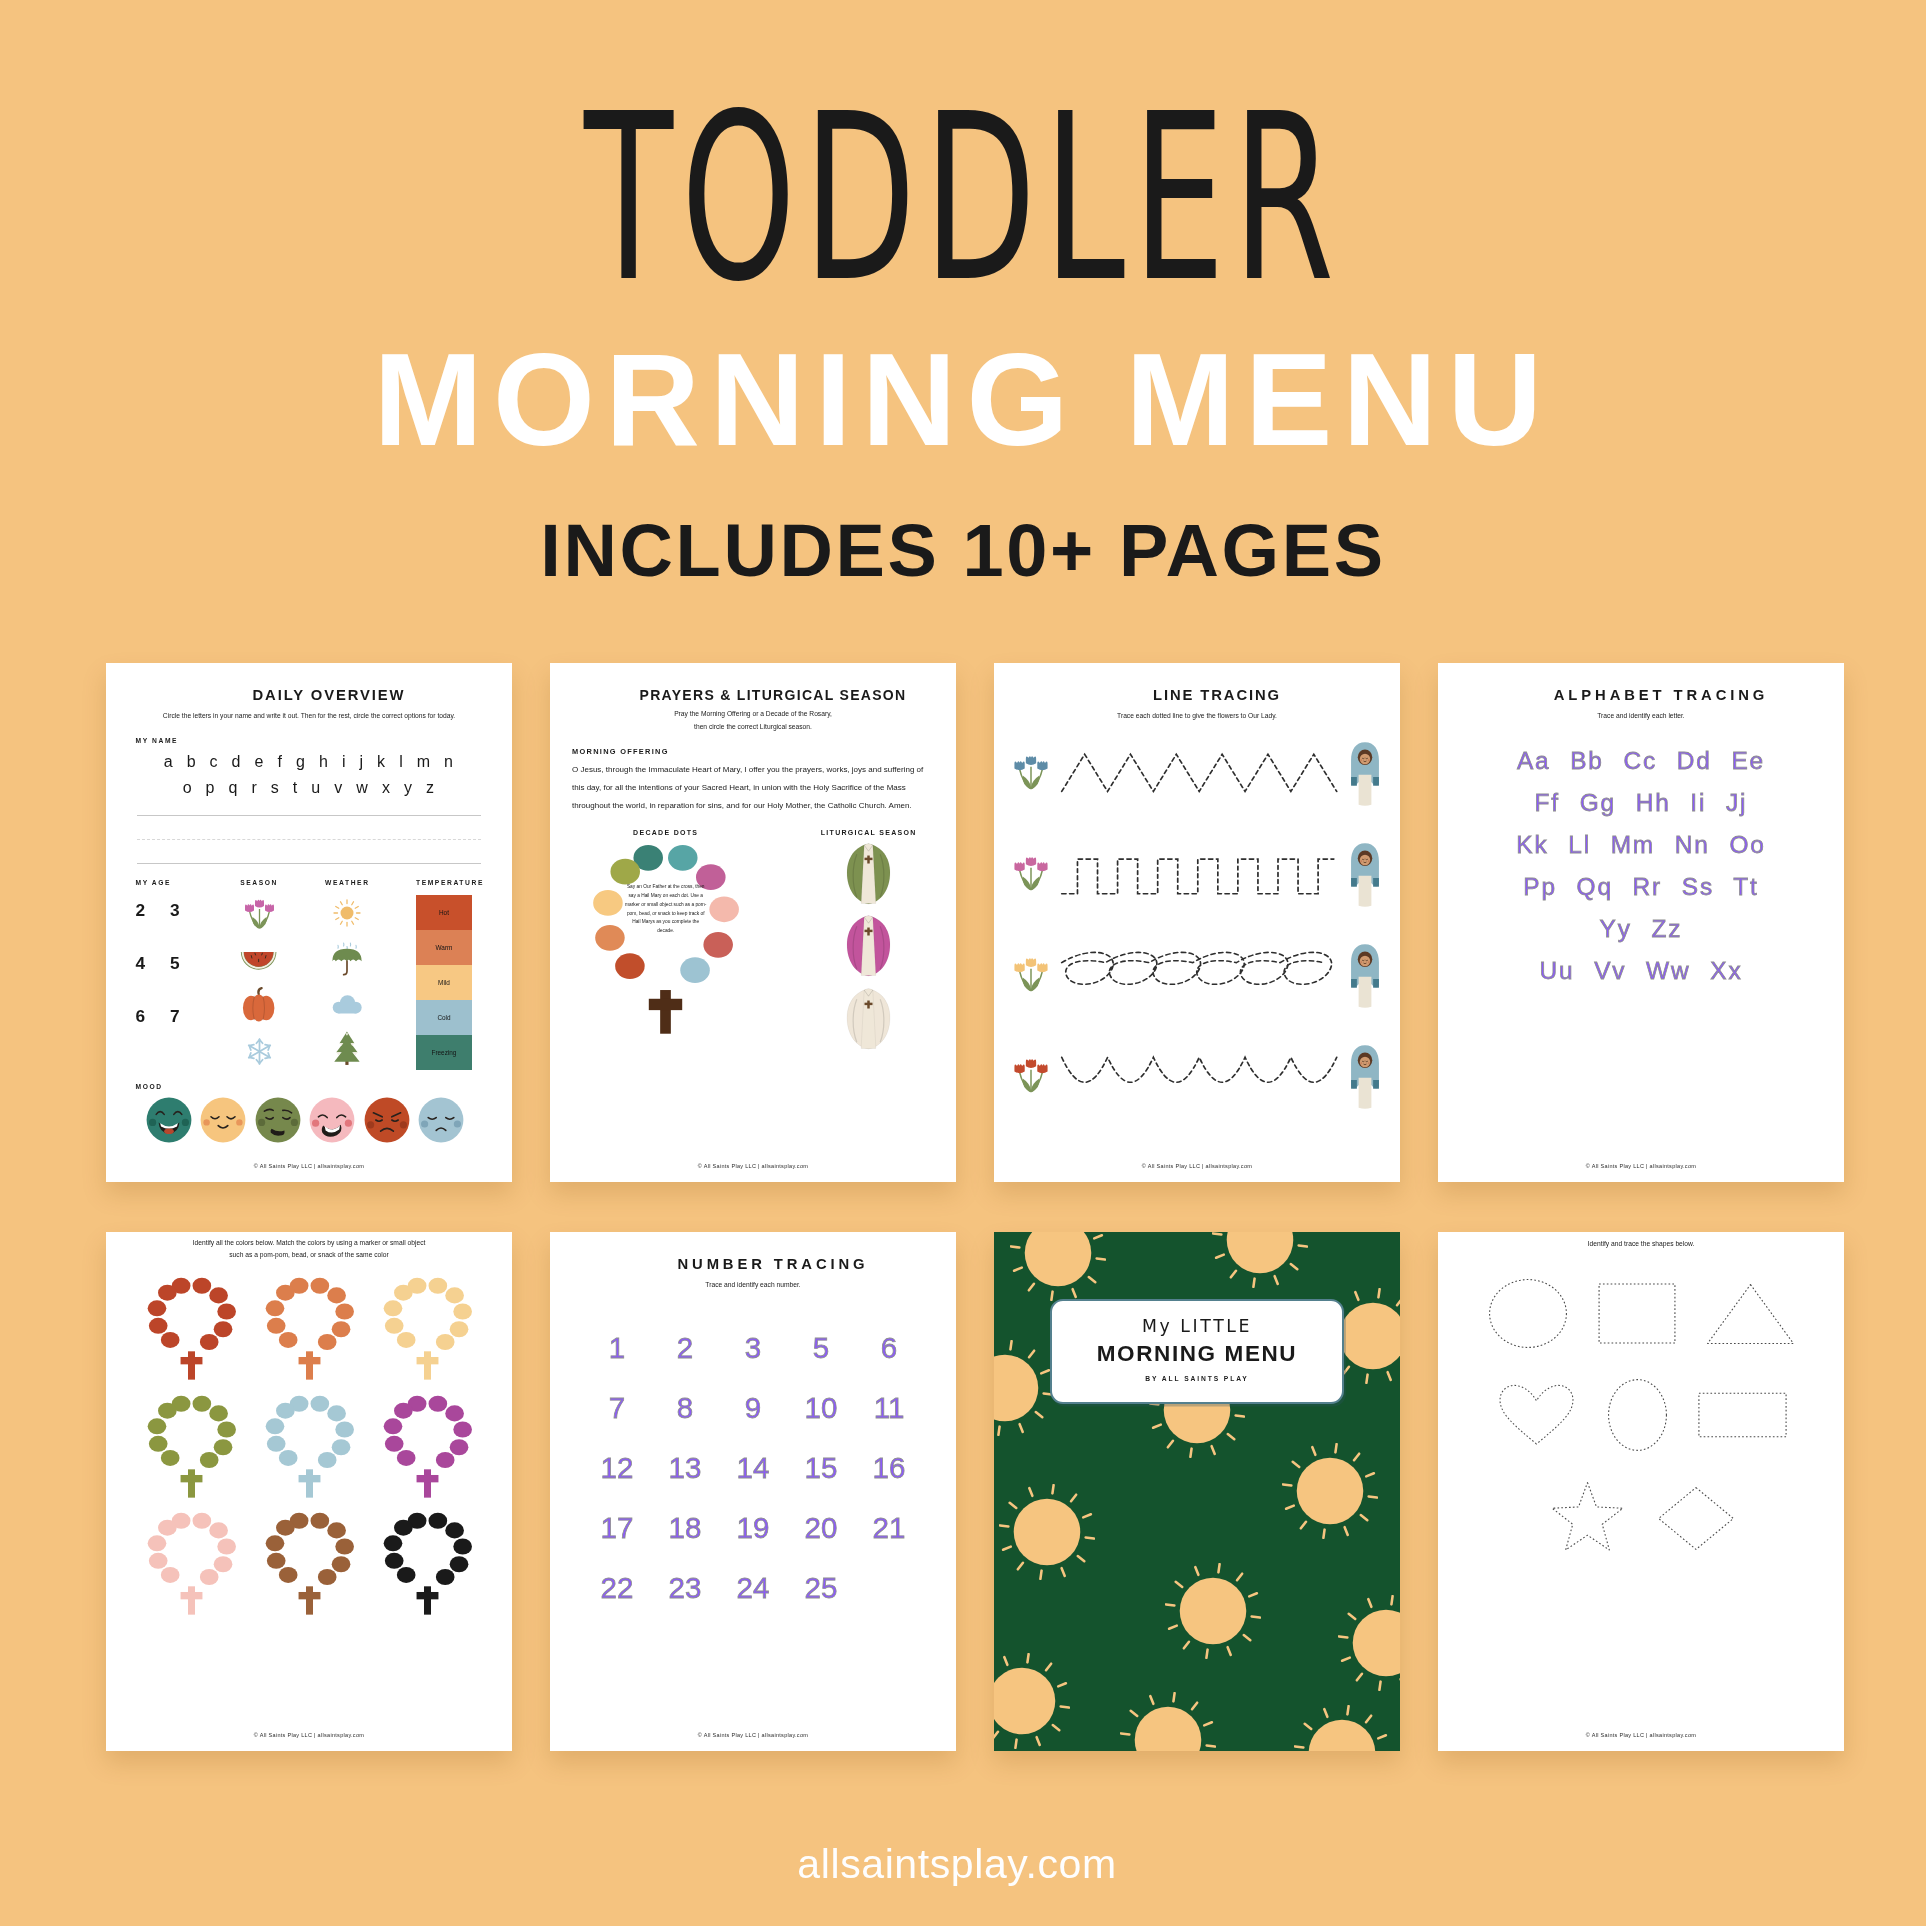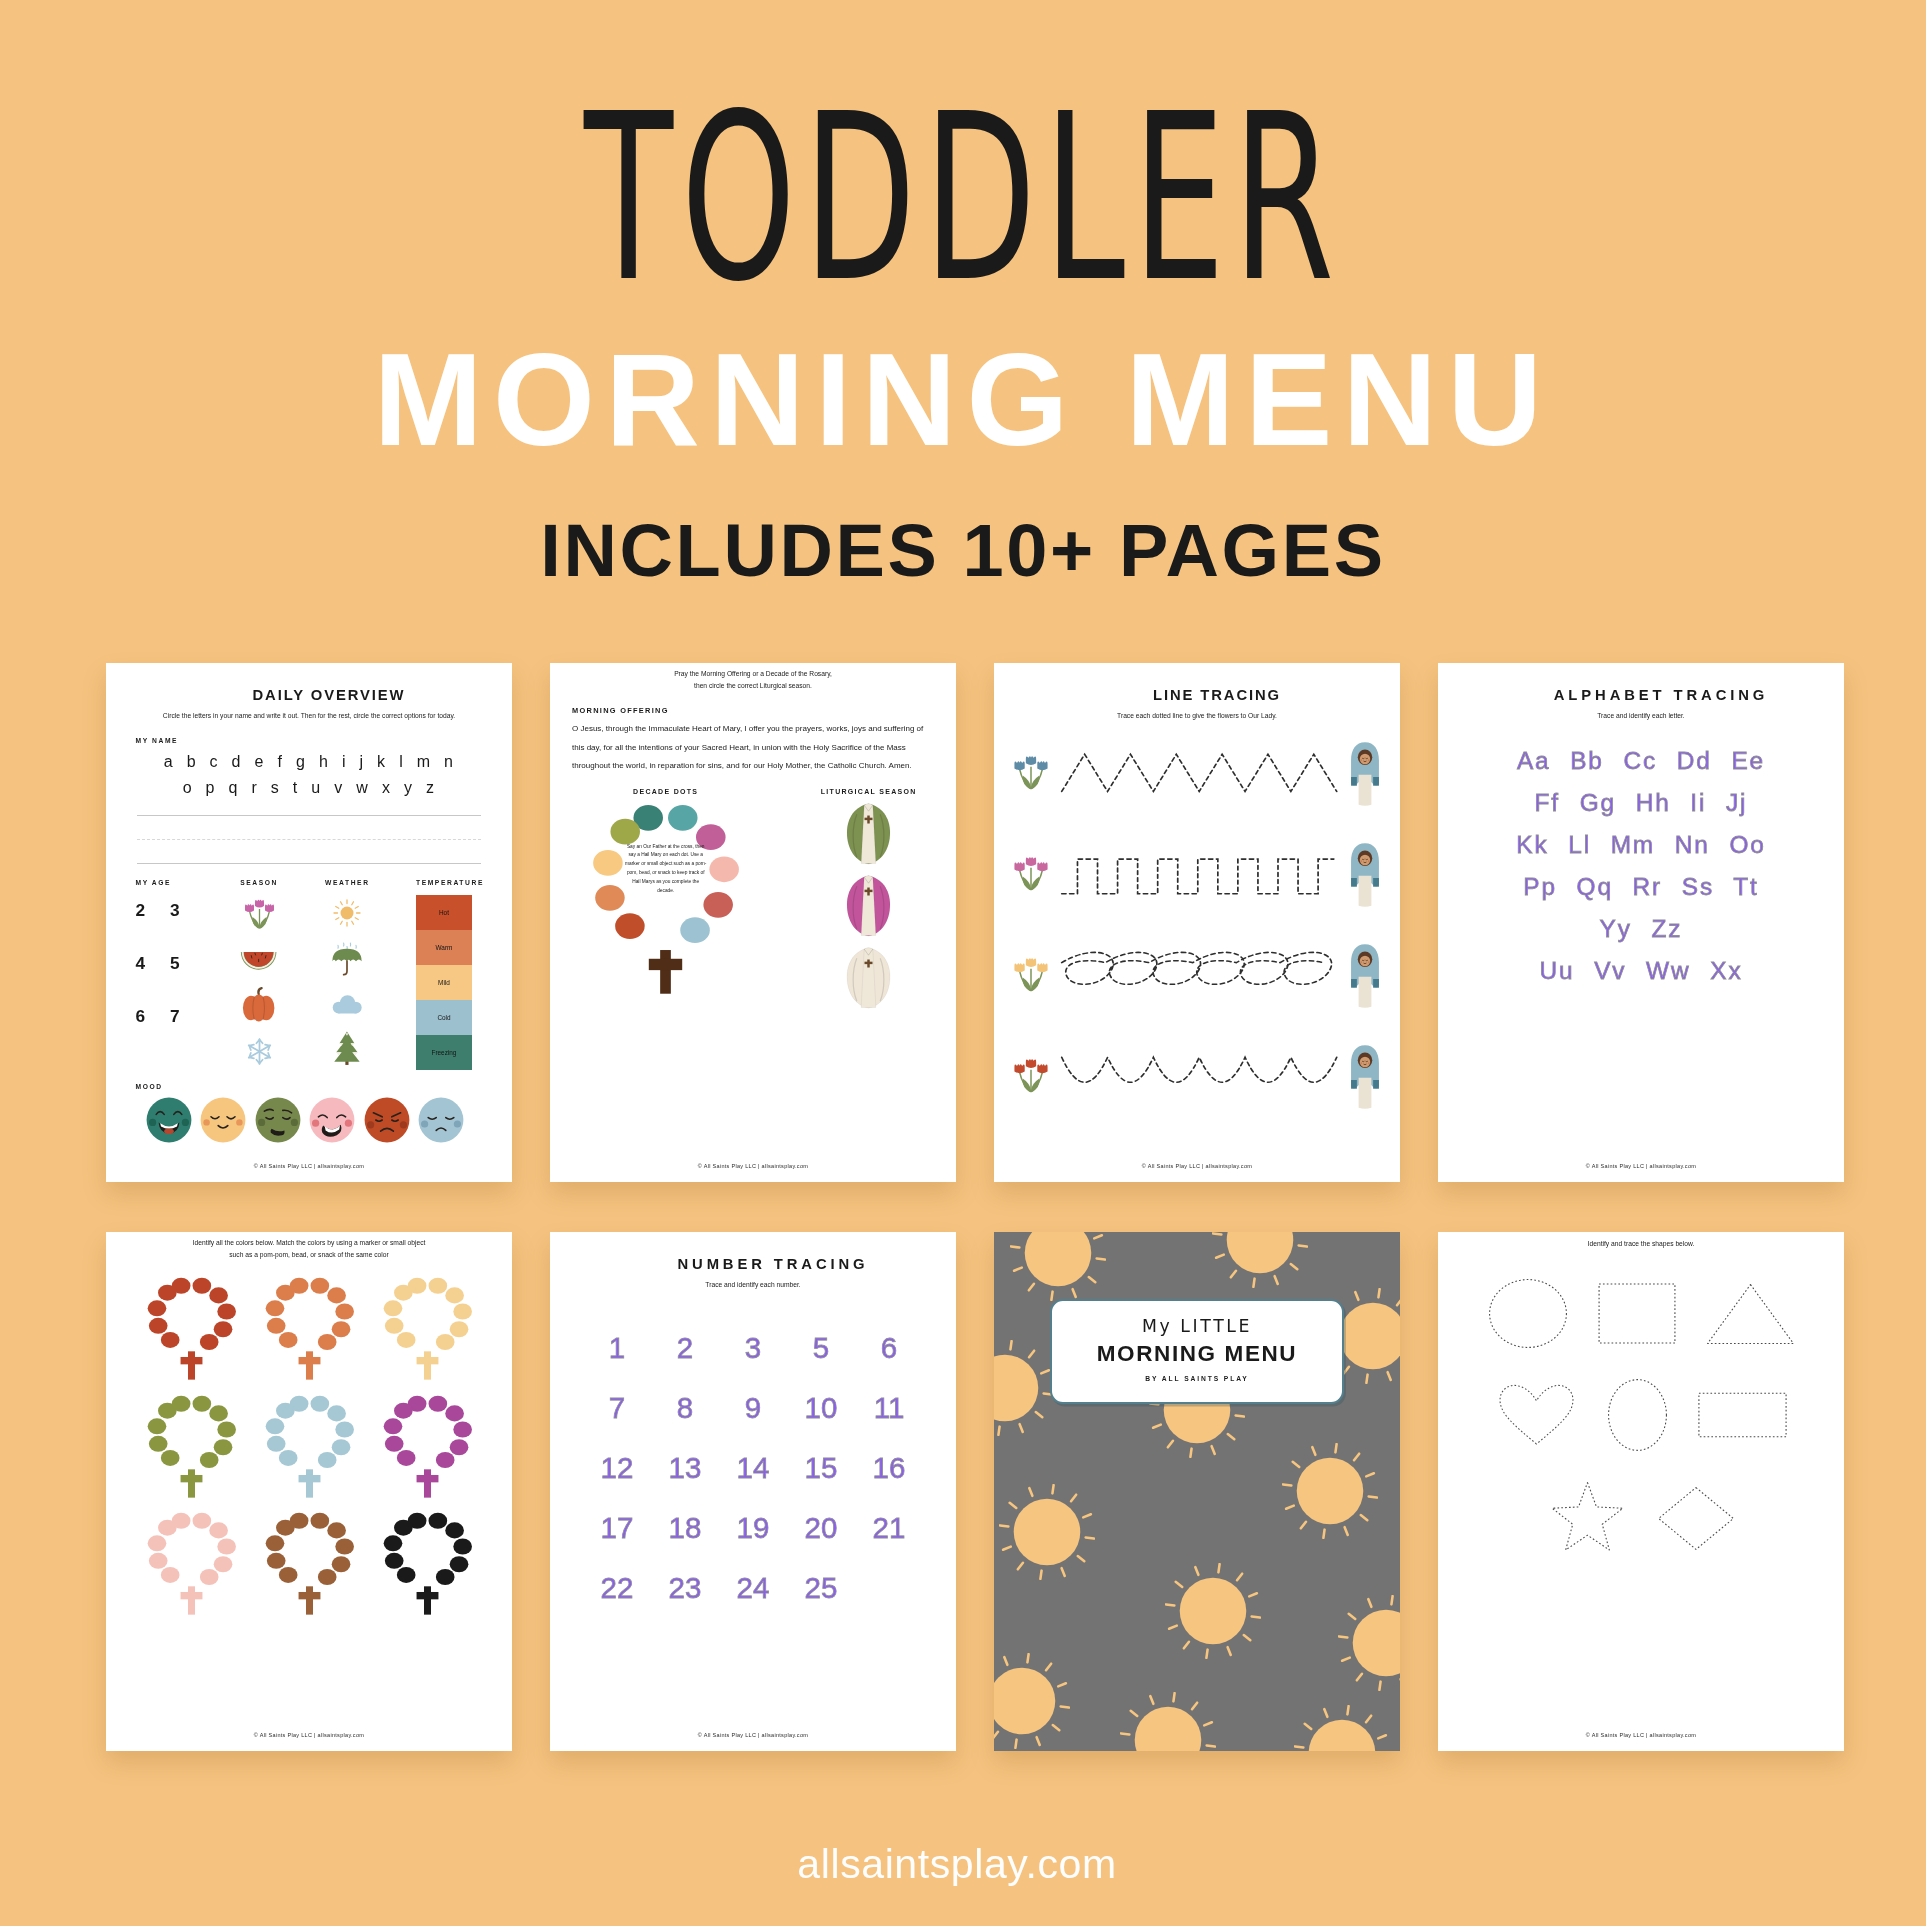--- a/index.html
+++ b/index.html
@@ -309,20 +309,21 @@
           <path d="M36,27 q5,4 10,0" stroke="#26211D" stroke-width="2" fill="none" stroke-linecap="round"></path>
       <path d="M24,43 q6,-6 12,0" stroke="#26211D" stroke-width="2" fill="none" stroke-linecap="round"></path>
           <circle cx="9.5" cy="35" r="4.5" fill="#7FA5B8"></circle>
           <circle cx="50.5" cy="35" r="4.5" fill="#7FA5B8"></circle>
         </svg>
       </div>
     <div class="sfoot">© All Saints Play LLC | allsaintsplay.com</div>
   </section>
 
   <section class="sheet">
+    <h4 class="st" style="letter-spacing:1.3px;font-size:14px">PRAYERS &amp; LITURGICAL SEASON</h4>
     <p class="ss" style="margin-top:5.1px">
       <span>Pray the Morning Offering or a Decade of the Rosary,</span><br>
       <span>then circle the correct Liturgical season.</span>
     </p>
     <div class="offlbl">MORNING OFFERING</div>
     <p class="prayer">O Jesus, through the Immaculate Heart of Mary, I offer you the prayers, works, joys and suffering of this day, for all the intentions of your Sacred Heart, in union with the Holy Sacrifice of the Mass throughout the world, in reparation for sins, and for our Holy Mother, the Catholic Church. Amen.</p>
     <div class="pcols">
       <div class="pcl">
         <div class="declbl">DECADE DOTS</div>
         <div class="decwrap" id="decade"><svg width="161" height="194" viewBox="0 0 250 302">
@@ -691,21 +692,21 @@
         <div class="numcell trace">20</div>
         <div class="numcell trace">21</div>
         <div class="numcell trace">22</div>
         <div class="numcell trace">23</div>
         <div class="numcell trace">24</div>
         <div class="numcell trace">25</div>
       </div>
     <div class="sfoot">© All Saints Play LLC | allsaintsplay.com</div>
   </section>
 
-  <section class="sheet cover" id="coversheet" style="background: #737373;">
+  <section class="sheet cover" id="coversheet" style="background: #14532d;">
     <div id="suns">
         <span class="sun" style="left:16px;top:-27px"><svg width="96" height="96" viewBox="0 0 150 150">
     <circle cx="75" cy="75" r="52" fill="#F6C580"></circle>
     <g stroke="#F6C580" stroke-width="4" stroke-linecap="round">
               <line transform="rotate(8 75 75)" x1="75" y1="14" x2="75" y2="1"></line>
               <line transform="rotate(38 75 75)" x1="75" y1="14" x2="75" y2="1"></line>
               <line transform="rotate(68 75 75)" x1="75" y1="14" x2="75" y2="1"></line>
               <line transform="rotate(98 75 75)" x1="75" y1="14" x2="75" y2="1"></line>
               <line transform="rotate(128 75 75)" x1="75" y1="14" x2="75" y2="1"></line>
               <line transform="rotate(158 75 75)" x1="75" y1="14" x2="75" y2="1"></line>

